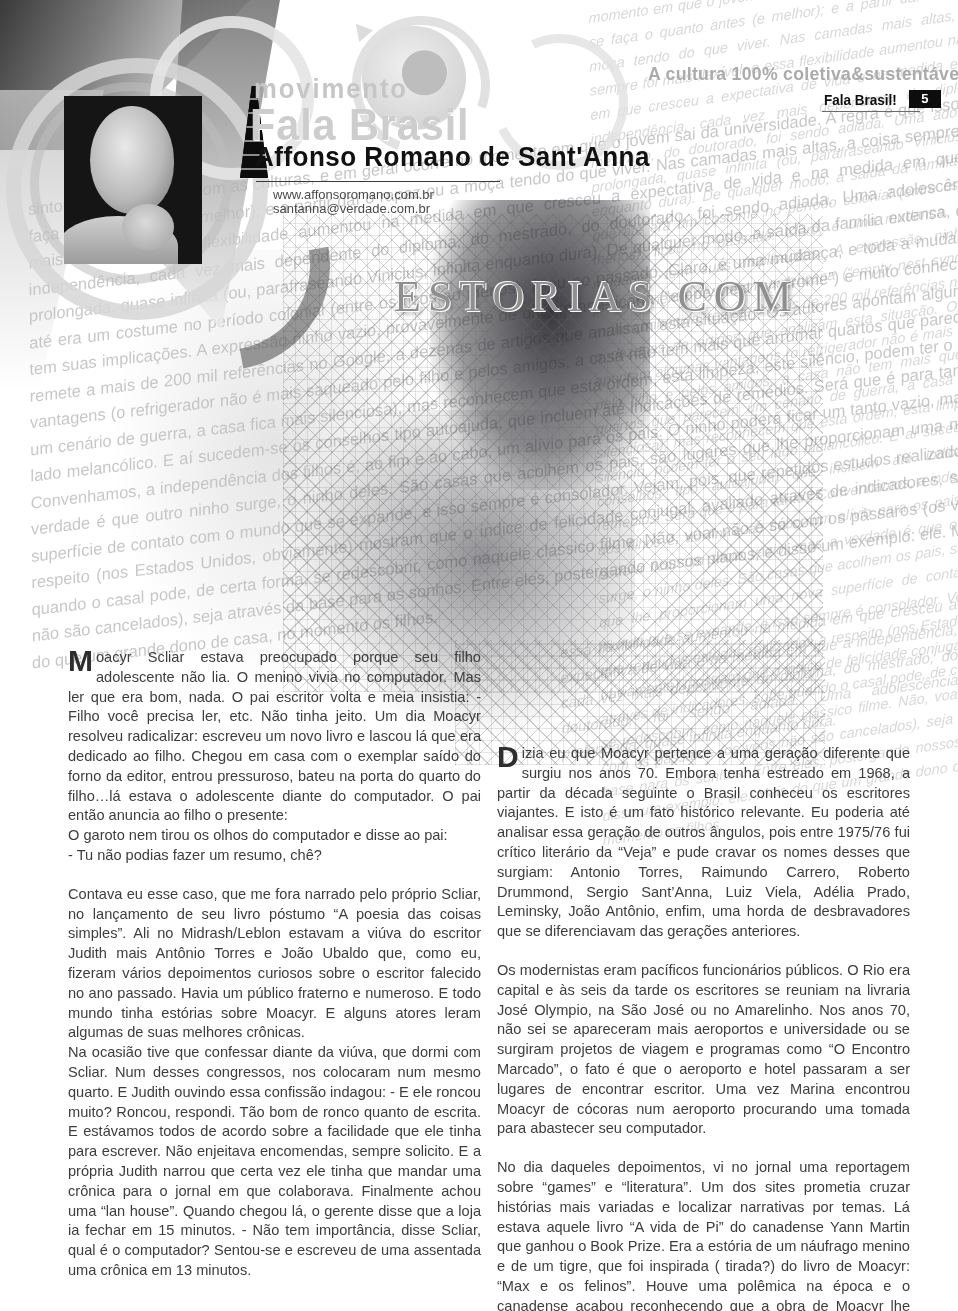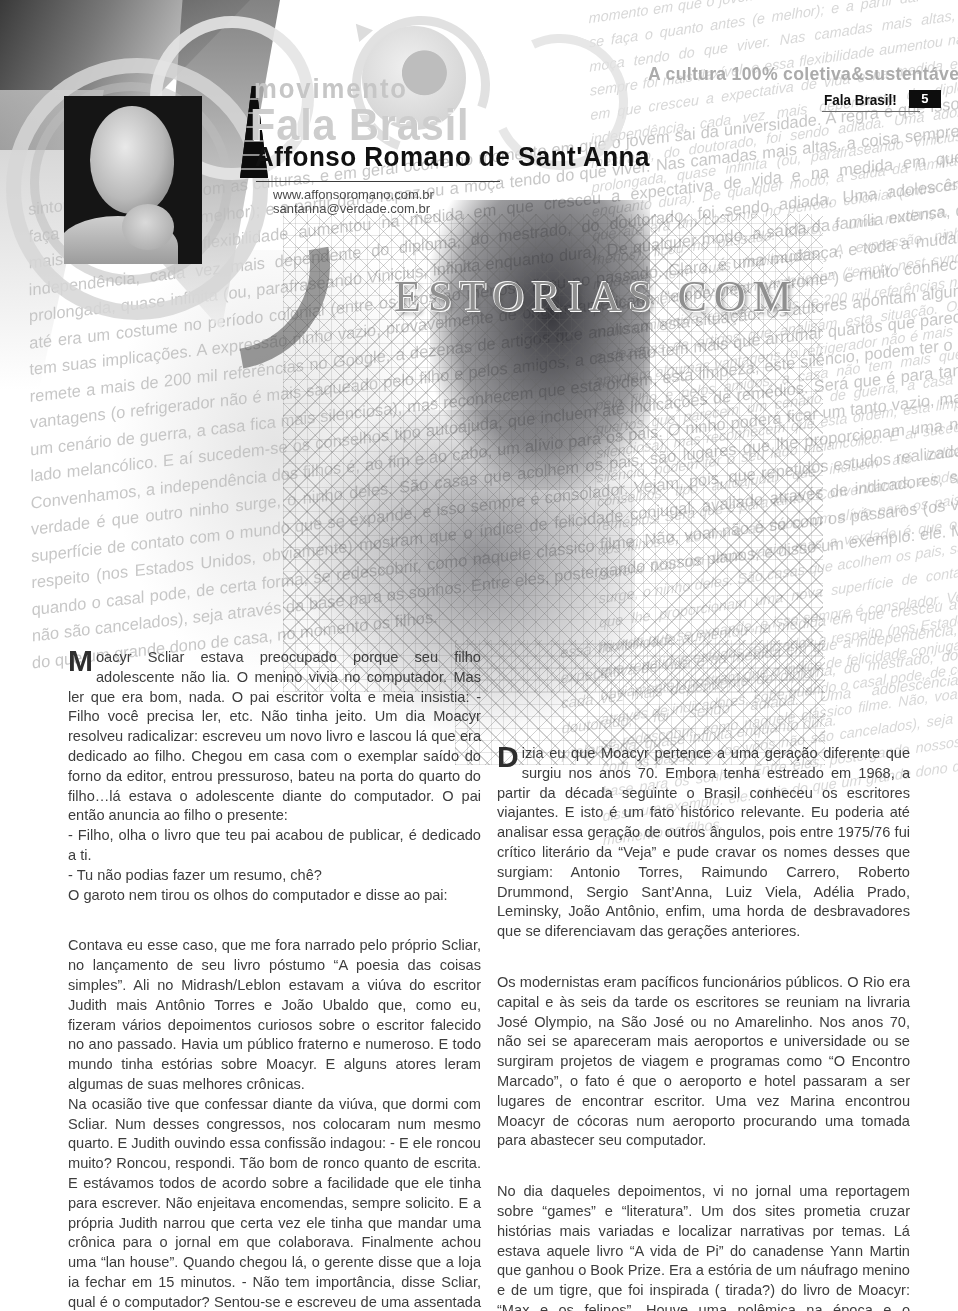--- a/index.html
+++ b/index.html
@@ -93,21 +93,21 @@
     font-family:Liberation Serif, serif;color:#8f8f8f;
     text-shadow:-1px -1px 0 #f6f6f6,1px 1px 0 #ffffff,3px 3px 4px rgba(70,70,70,.5);}
   .title-l1{font-size:44px;letter-spacing:7px;line-height:46px;}
   .title-l2{font-size:95px;letter-spacing:5px;line-height:84px;margin-top:-4px;}
 
   
   .col{position:absolute;width:413px;font-size:14.6px;line-height:19.8px;text-align:justify;color:#3d3d3d;}
   .col-left{left:68px;top:648px;}
   .col-right{left:497px;top:744px;}
   .col p{margin:0;}
-  .col p.gap{margin-top:31px;}
+  .col p.gap{margin-top:19px;}
   .dropcap{float:left;font-size:30px;font-weight:bold;line-height:24px;margin:1px 3px 0 0;color:#2e2e2e;}
 </style>
 </head>
 <body>
 
 <div class="page">
 
   <div class="wm wm-top">sintonizada de acordo com as culturas, e em geral ocorre no momento em que o jovem sai da universidade. A regra é que isso se faça o quanto antes (e melhor); e a partir daí o rapaz ou a moça tendo do que viver. Nas camadas mais altas, a coisa sempre foi mais flexível, e essa flexibilidade aumentou na medida em que cresceu a expectativa de vida e na medida em que a independência, cada vez mais dependente do diploma, do mestrado, do doutorado, foi sendo adiada. Uma adolescência prolongada, quase infinita (ou, parafraseando Vinicius, infinita enquanto dura). De qualquer modo, a saída da família extensa, que até era um costume no período colonial (entre os ricos ao menos), ficou no passado. Claro, é uma mudança, e toda a mudança tem suas implicações. A expressão ninho vazio, provavelmente de origem americana (“empty nest syndrome”) e muito conhecida, remete a mais de 200 mil referências no Google, a dezenas de artigos que analisam esta situação. Os autores apontam algumas vantagens (o refrigerador não é mais saqueado pelo filho e pelos amigos, a casa não tem mais que arrumar quartos que parecem um cenário de guerra, a casa fica mais silenciosa), mas reconhecem que esta ordem, esta limpeza, este silêncio, podem ter o seu lado melancólico. E aí sucedem-se os conselhos tipo autoajuda, que incluem até indicações de remédios. Será que é para tanto? Convenhamos, a independência dos filhos é, ao fim e ao cabo, um alívio para os pais. O ninho poderá ficar um tanto vazio, mas a verdade é que outro ninho surge, o ninho deles. São casas que acolhem os pais, são lugares que lhe proporcionam uma nova superfície de contato com o mundo que se expande, e isso sempre é consolador. Vejam, pois, que repetidos estudos realizados a respeito (nos Estados Unidos, obviamente) mostram que o índice de felicidade conjugal, avaliado através de indicadores, sobe quando o casal pode, de certa forma, se redescobrir, como naquele clássico filme. Não, voar não é só com os pássaros (os vôos não são cancelados), seja através da base para os sonhos. Entre eles, postergando nossos planos, e disso um exemplo: ele. Mais do que um grande dono de casa, no momento os filhos.</div>
   <div class="wm wm-main">sintonizada de acordo com as culturas, e em geral ocorre no momento em que o jovem sai da universidade. A regra é que isso se faça o quanto antes (e melhor); e a partir daí o rapaz ou a moça tendo do que viver. Nas camadas mais altas, a coisa sempre foi mais flexível, e essa flexibilidade aumentou na medida em que cresceu a expectativa de vida e na medida em que a independência, cada vez mais dependente do diploma, do mestrado, do doutorado, foi sendo adiada. Uma adolescência prolongada, quase infinita (ou, parafraseando Vinicius, infinita enquanto dura). De qualquer modo, a saída da família extensa, que até era um costume no período colonial (entre os ricos ao menos), ficou no passado. Claro, é uma mudança, e toda a mudança tem suas implicações. A expressão ninho vazio, provavelmente de origem americana (“empty nest syndrome”) e muito conhecida, remete a mais de 200 mil referências no Google, a dezenas de artigos que analisam esta situação. Os autores apontam algumas vantagens (o refrigerador não é mais saqueado pelo filho e pelos amigos, a casa não tem mais que arrumar quartos que parecem um cenário de guerra, a casa fica mais silenciosa), mas reconhecem que esta ordem, esta limpeza, este silêncio, podem ter o seu lado melancólico. E aí sucedem-se os conselhos tipo autoajuda, que incluem até indicações de remédios. Será que é para tanto? Convenhamos, a independência dos filhos é, ao fim e ao cabo, um alívio para os pais. O ninho poderá ficar um tanto vazio, mas a verdade é que outro ninho surge, o ninho deles. São casas que acolhem os pais, são lugares que lhe proporcionam uma nova superfície de contato com o mundo que se expande, e isso sempre é consolador. Vejam, pois, que repetidos estudos realizados a respeito (nos Estados Unidos, obviamente) mostram que o índice de felicidade conjugal, avaliado através de indicadores, sobe quando o casal pode, de certa forma, se redescobrir, como naquele clássico filme. Não, voar não é só com os pássaros (os vôos não são cancelados), seja através da base para os sonhos. Entre eles, postergando nossos planos, e disso um exemplo: ele. Mais do que um grande dono de casa, no momento os filhos.</div>
   <div class="wm wm-tail">essa flexibilidade aumentou na medida em que cresceu a expectativa de vida e na medida em que a independência, cada vez mais dependente do diploma, do mestrado, do doutorado, foi sendo adiada. Uma adolescência prolongada, quase infinita enquanto dura.</div>
@@ -150,23 +150,22 @@
     <span class="badge-label">Fala Brasil!</span><span class="badge-num">5</span>
   </div>
   <div class="badge-rule"></div>
 
   <div class="title-block">
     <div class="title-l1">ESTORIAS COM</div>
   </div>
 
   <div class="col col-left">
     <p><span class="dropcap">M</span><span>oacyr Scliar estava preocupado porque seu filho adolescente não lia. O menino vivia no computador. Mas ler que era bom, nada. O pai escritor volta e meia insistia: - Filho você precisa ler, etc. Não tinha jeito. Um dia Moacyr resolveu radicalizar: escreveu um novo livro e lascou lá que era dedicado ao filho. Chegou em casa com o exemplar saído do forno da editor, entrou pressuroso, bateu na porta do quarto do filho…lá estava o adolescente diante do computador. O pai então anuncia ao filho o presente:</span></p>
-    <p>- Filho, olha o livro que teu pai acabou de publicar, é dedicado a ti.</p>
+    <p>O garoto nem tirou os olhos do computador e disse ao pai:</p>
     <p>- Tu não podias fazer um resumo, chê?</p>
-    <p>O garoto nem tirou os olhos do computador e disse ao pai:</p>
     <p class="gap">Contava eu esse caso, que me fora narrado pelo próprio Scliar, no lançamento de seu livro póstumo “A poesia das coisas simples”. Ali no Midrash/Leblon estavam a viúva do escritor Judith mais Antônio Torres e João Ubaldo que, como eu, fizeram vários depoimentos curiosos sobre o escritor falecido no ano passado. Havia um público fraterno e numeroso. E todo mundo tinha estórias sobre Moacyr. E alguns atores leram algumas de suas melhores crônicas.</p>
     <p>Na ocasião tive que confessar diante da viúva, que dormi com Scliar. Num desses congressos, nos colocaram num mesmo quarto. E Judith ouvindo essa confissão indagou: - E ele roncou muito? Roncou, respondi. Tão bom de ronco quanto de escrita. E estávamos todos de acordo sobre a facilidade que ele tinha para escrever. Não enjeitava encomendas, sempre solicito. E a própria Judith narrou que certa vez ele tinha que mandar uma crônica para o jornal em que colaborava. Finalmente achou uma “lan house”. Quando chegou lá, o gerente disse que a loja ia fechar em 15 minutos. - Não tem importância, disse Scliar, qual é o computador? Sentou-se e escreveu de uma assentada uma crônica em 13 minutos.</p>
   </div>
 
   <div class="col col-right">
     <p><span class="dropcap">D</span><span>izia eu que Moacyr pertence a uma geração diferente que surgiu nos anos 70. Embora tenha estreado em 1968, a partir da década seguinte o Brasil conheceu os escritores viajantes. E isto é um fato histórico relevante. Eu poderia até analisar essa geração de outros ângulos, pois entre 1975/76 fui crítico literário da “Veja” e pude cravar os nomes desses que surgiam: Antonio Torres, Raimundo Carrero, Roberto Drummond, Sergio Sant’Anna, Luiz Viela, Adélia Prado, Leminsky, João Antônio, enfim, uma horda de desbravadores que se diferenciavam das gerações anteriores.</span></p>
     <p class="gap">Os modernistas eram pacíficos funcionários públicos. O Rio era capital e às seis da tarde os escritores se reuniam na livraria José Olympio, na São José ou no Amarelinho. Nos anos 70, não sei se apareceram mais aeroportos e universidade ou se surgiram projetos de viagem e programas como “O Encontro Marcado”, o fato é que o aeroporto e hotel passaram a ser lugares de encontrar escritor. Uma vez Marina encontrou Moacyr de cócoras num aeroporto procurando uma tomada para abastecer seu computador.</p>
     <p class="gap">No dia daqueles depoimentos, vi no jornal uma reportagem sobre “games” e “literatura”. Um dos sites prometia cruzar histórias mais variadas e localizar narrativas por temas. Lá estava aquele livro “A vida de Pi” do canadense Yann Martin que ganhou o Book Prize. Era a estória de um náufrago menino e de um tigre, que foi inspirada ( tirada?) do livro de Moacyr: “Max e os felinos”. Houve uma polêmica na época e o canadense acabou reconhecendo que a obra de Moacyr lhe deu a “fagulha”para seu livro.</p>
 
   </div>

